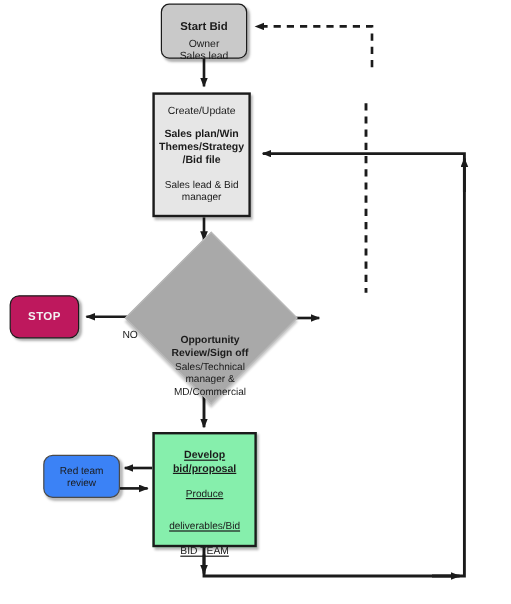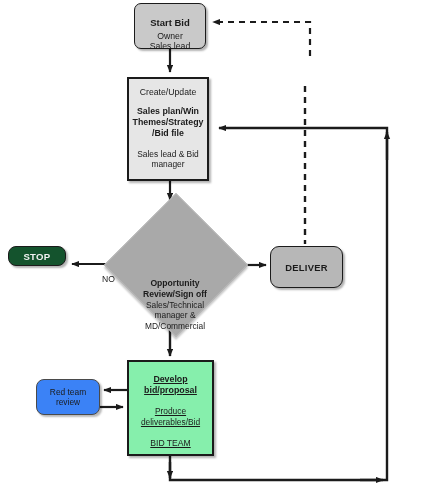--- a/index.html
+++ b/index.html
@@ -146,22 +146,22 @@
   #decision-text .d2 {
     font-size: 8.4px;
     line-height: 10.5px;
   }
 
   
   #stop {
     left: 8px;
     top: 246px;
     width: 58px;
-    height: 20px;
-    background: #14532d;
+    height: 36px;
+    background: #be185d;
     border: 1.6px solid #1b1b1b;
     border-radius: 8px;
     box-shadow: 2px 2px 2px rgba(0,0,0,0.30);
   }
   #stop .t {
     font-size: 9.6px;
     font-weight: bold;
     color: #f2f2f2;
     letter-spacing: 0.3px;
   }
@@ -301,29 +301,26 @@
       <div class="d2">MD/Commercial</div>
     </div>
   </div>
 
   <div class="node" id="stop">
     <div class="t">STOP</div>
   </div>
 
   <div class="edge-label" id="label-no">NO</div>
 
-  <div class="node" id="deliver">
-    <div class="t">DELIVER</div>
-  </div>
 
   <div class="node" id="develop">
     <div class="bold">Develop</div>
     <div class="bold" style="margin-top:0">bid/proposal</div>
     <div class="mid">Produce</div>
-    <div class="mid" style="margin-top:0">deliverables/Bid</div>
+    <div class="mid" style="margin-top:16px">deliverables/Bid</div>
     <div class="team">BID TEAM</div>
   </div>
 
   <div class="node" id="red-team">
     <div class="t">Red team</div>
     <div class="t">review</div>
   </div>
 
 </div>
 

